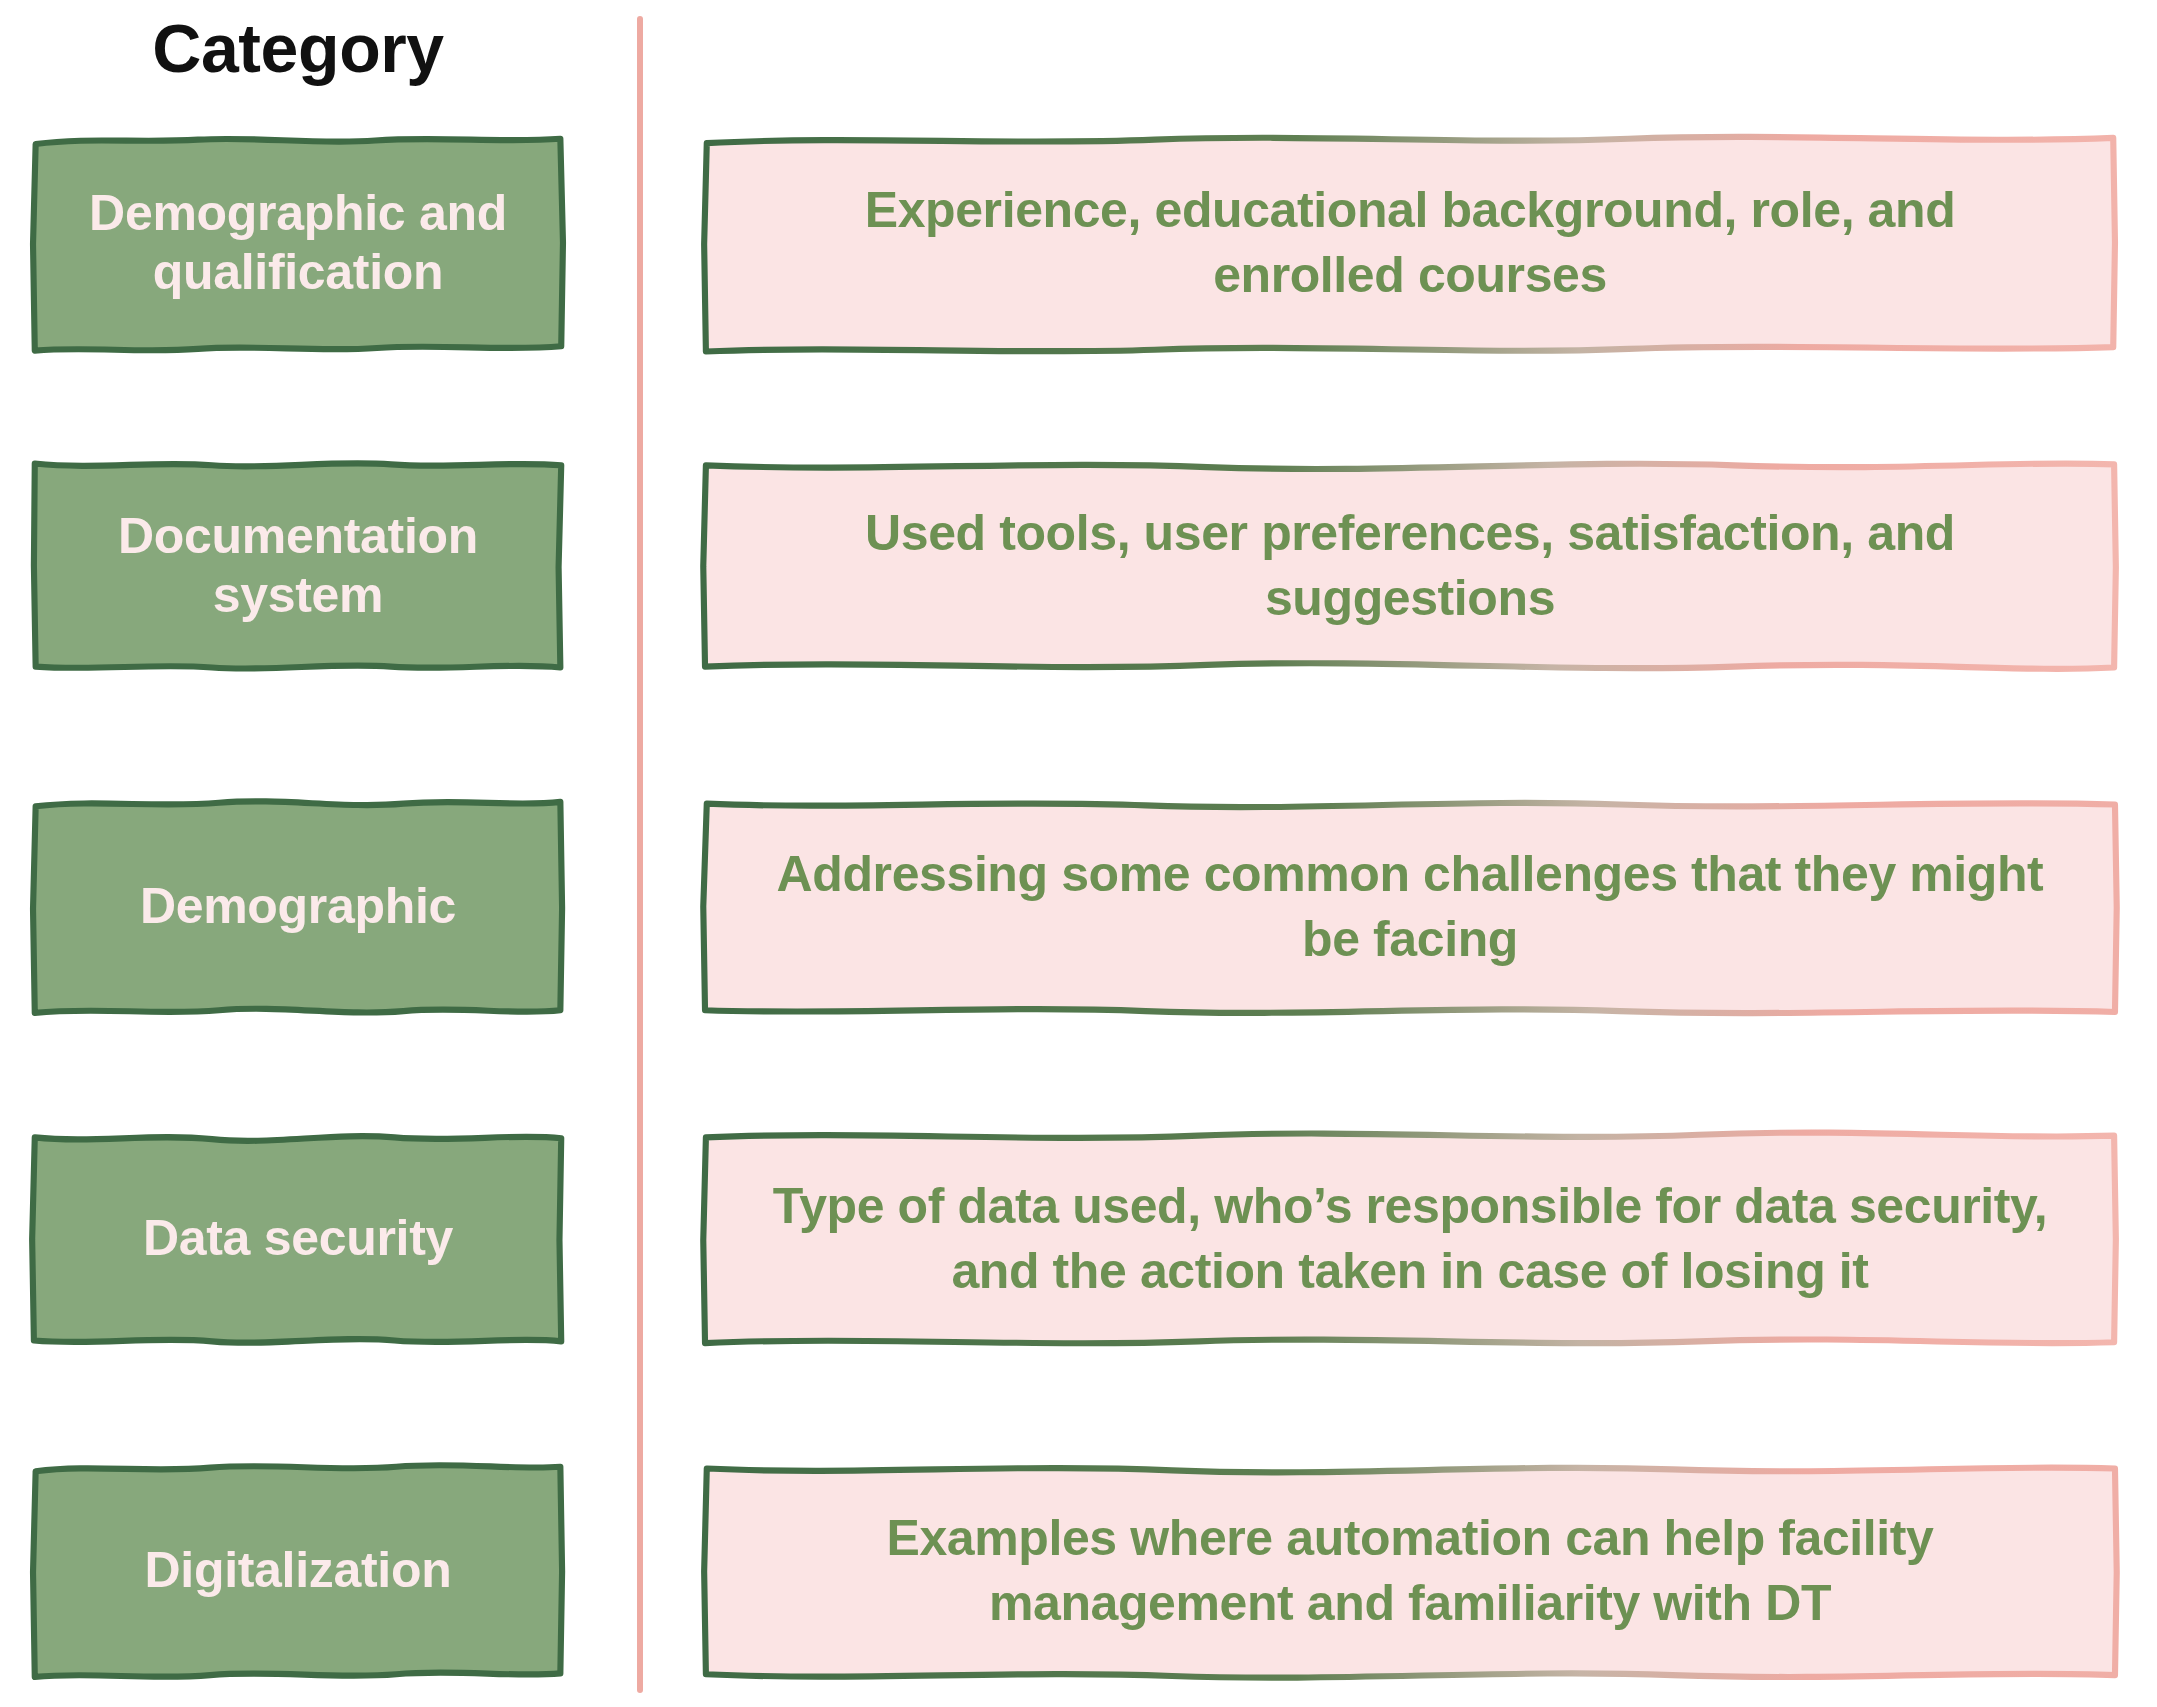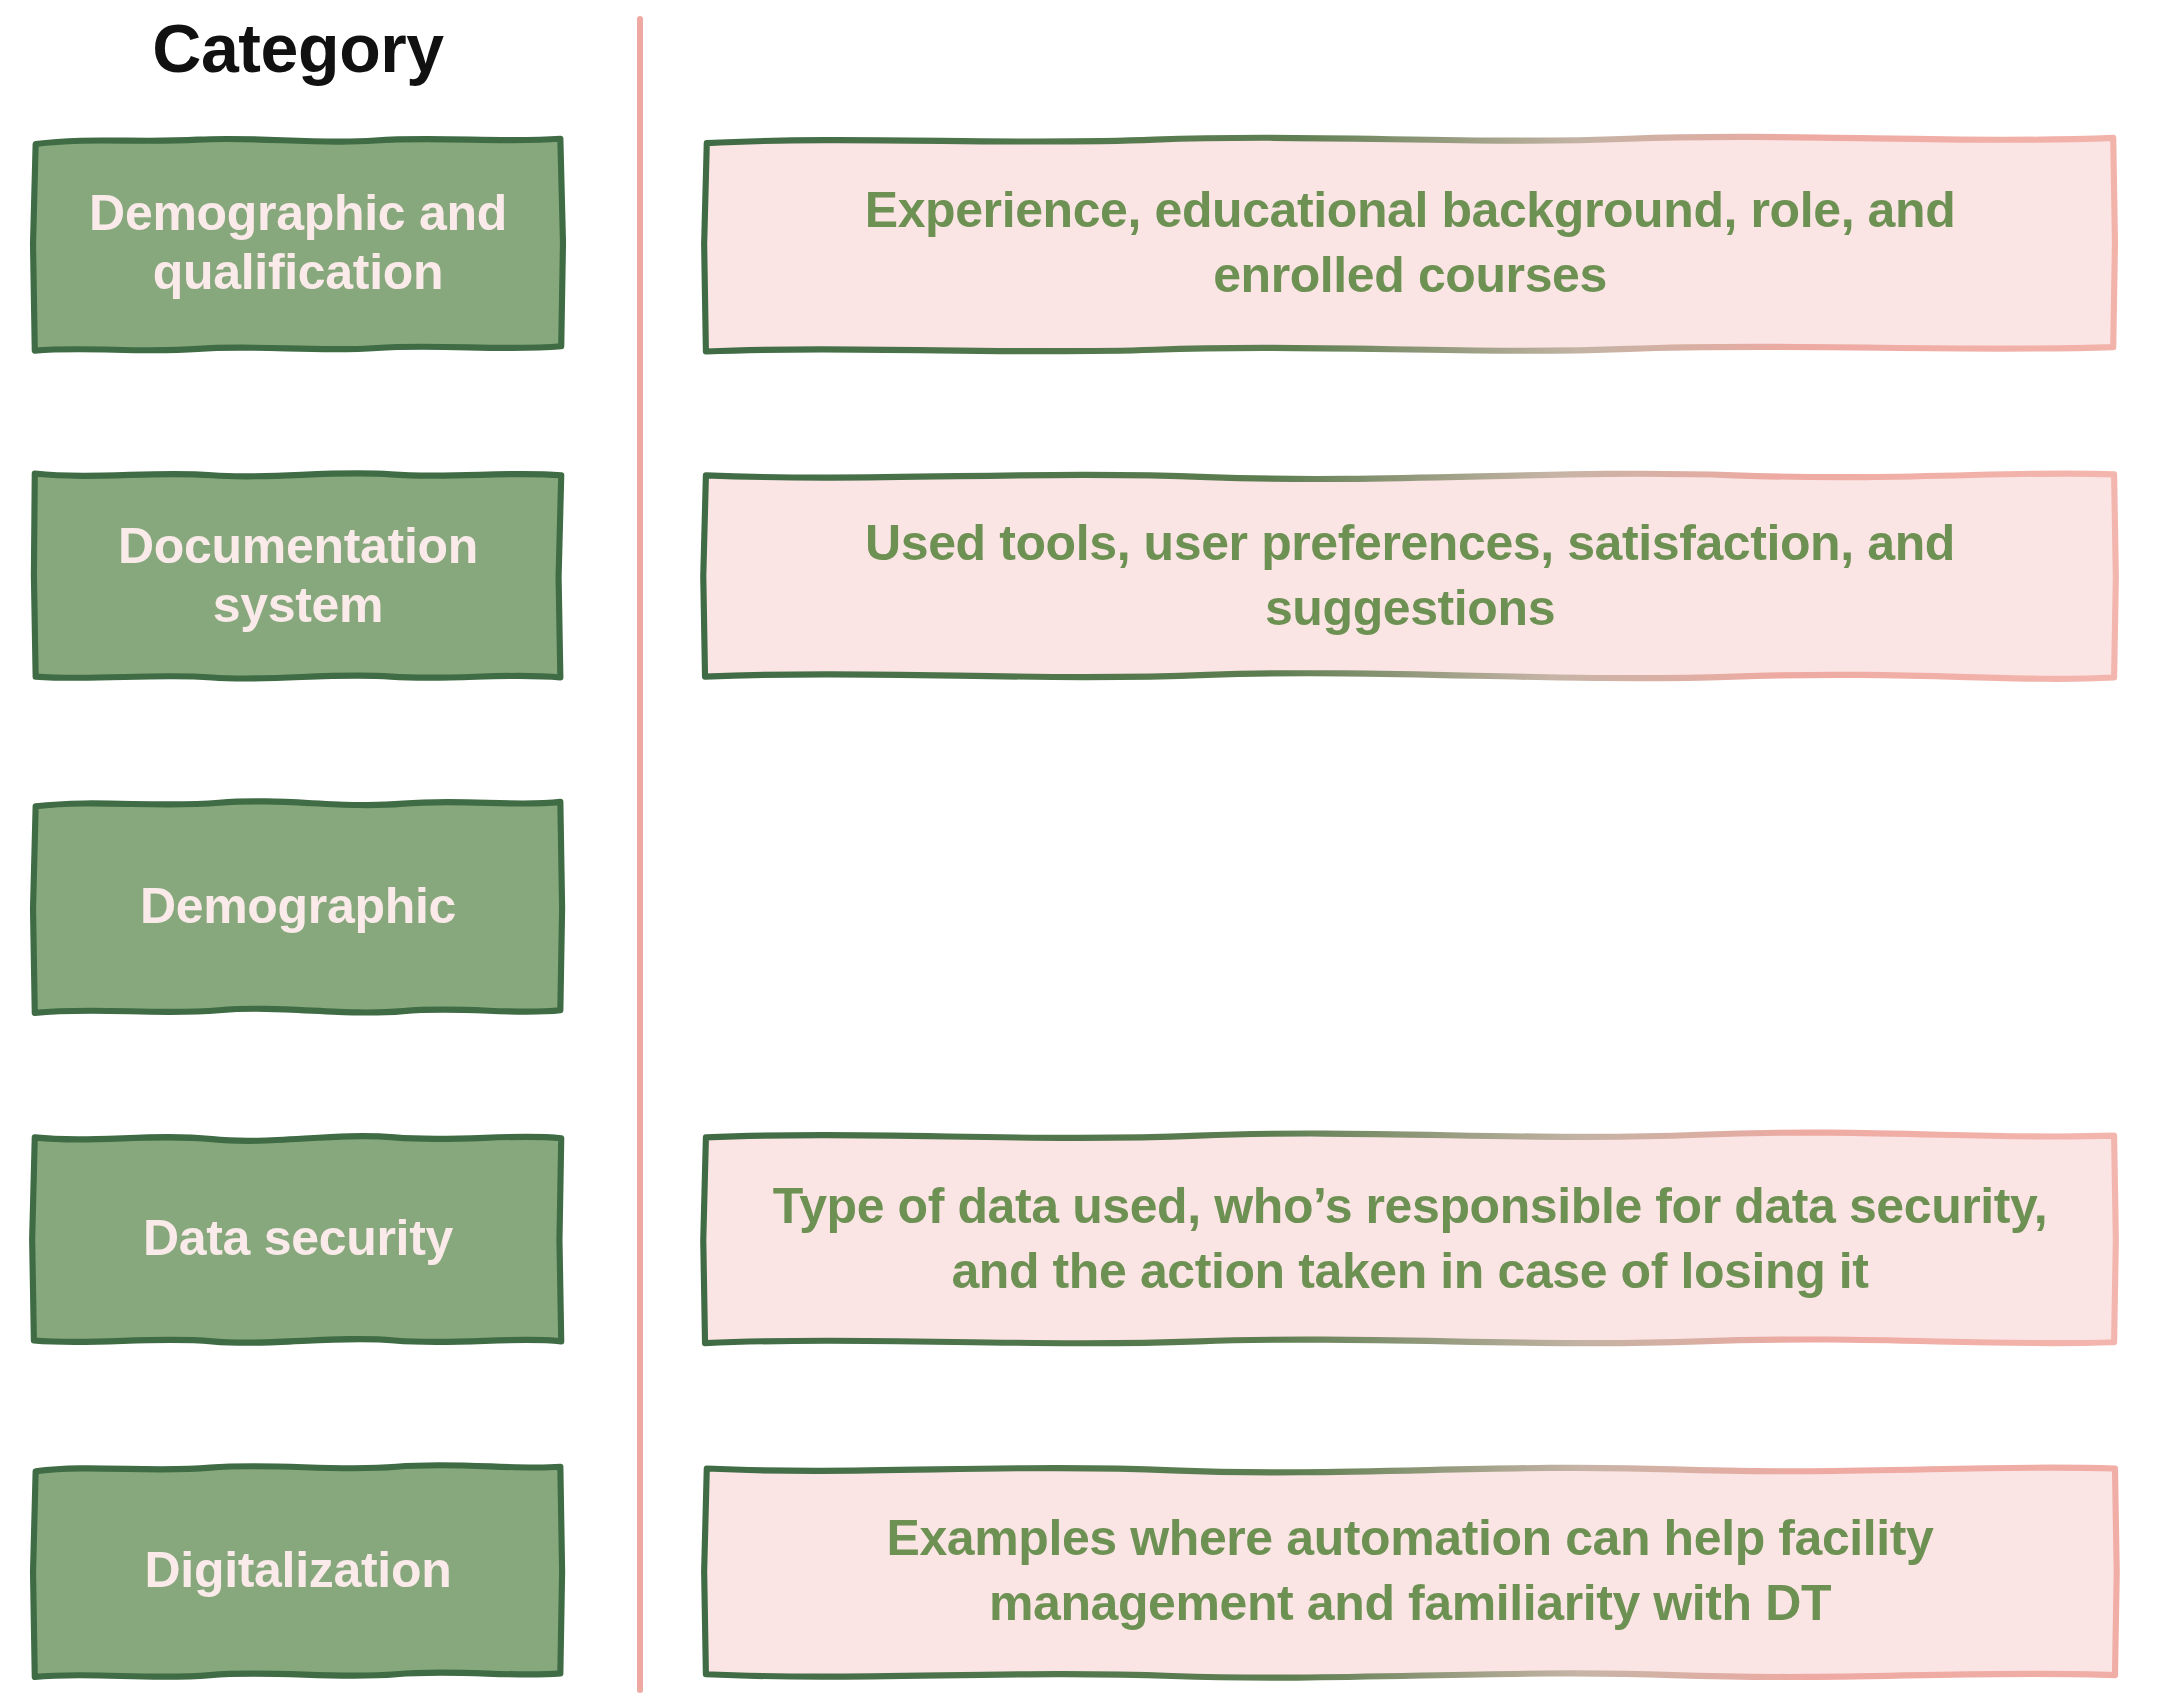--- a/index.html
+++ b/index.html
@@ -27,21 +27,21 @@
     position:absolute;left:637px;top:16px;
     width:6.1px;height:1677px;
     background:#eeaaa2;
     border-radius:3.5px;
   }
 
   
   .rows{position:absolute;left:0;top:0;width:2158px;height:1707px;}
   .row{position:absolute;left:0;width:2158px;height:225px;}
   .row.r0{top:130px;}
-  .row.r1{top:463px;}
+  .row.r1{top:453px;}
   .row.r2{top:794px;}
   .row.r3{top:1126px;}
   .row.r4{top:1458px;}
 
   .cat-cell{position:absolute;left:26px;top:0;width:544px;height:225px;}
   .con-cell{position:absolute;left:698px;top:0;width:1424px;height:225px;}
 
   
   .sketch{position:absolute;inset:0;}
   .sketch svg{position:absolute;inset:0;width:100%;height:100%;display:block;}
@@ -160,20 +160,41 @@
           <svg viewBox="0 0 620 256" preserveAspectRatio="none">
             <path d="M11,14 C80,6 150,16 220,10 C292,4 360,17 430,11 C498,5 556,15 609,9
                      L611,130 L609,246 C556,252 498,241 430,247 C360,253 292,240 220,246
                      C150,252 80,242 10,249 L8,131 Z" fill="#87a87c" stroke="#3f6b45" stroke-width="7" stroke-linejoin="round"></path>
           </svg>
         </div>
         <div class="boxtext">
           <span>Demographic</span>
         </div>
       </div>
+      <div class="con-cell">
+        <div class="sketch">
+          <svg viewBox="0 0 1622 256" preserveAspectRatio="none">
+            <defs>
+              <linearGradient id="bg2" x1="0" y1="0" x2="1" y2="0">
+                <stop offset="0%" stop-color="#3f6b45"></stop>
+                <stop offset="44%" stop-color="#5f7f52"></stop>
+                <stop offset="63%" stop-color="#c6b4a6"></stop>
+                <stop offset="80%" stop-color="#eeaaa2"></stop>
+                <stop offset="100%" stop-color="#f0aea6"></stop>
+              </linearGradient>
+            </defs>
+            <path d="M10,11 C170,18 340,6 510,13 C690,20 870,5 1050,12 C1250,19 1430,6 1614,12
+                     L1616,129 L1614,248 C1430,242 1250,254 1050,247 C870,240 690,254 510,247
+                     C340,240 170,252 8,246 L6,128 Z" fill="#fbe4e4" stroke="url(#bg2)" stroke-width="7" stroke-linejoin="round"></path>
+          </svg>
+        </div>
+        <div class="boxtext">
+          <span>Addressing some common challenges that they might be facing</span>
+        </div>
+      </div>
     </div>
 
     <div class="row r3">
       <div class="cat-cell">
         <div class="sketch">
           <svg viewBox="0 0 620 256" preserveAspectRatio="none">
             <path d="M10,13 C76,20 144,8 212,15 C280,22 350,7 420,13 C490,19 556,8 610,14
                      L608,130 L610,245 C556,239 490,250 420,244 C350,238 280,251 212,245
                      C144,239 76,250 9,244 L7,129 Z" fill="#87a87c" stroke="#3f6b45" stroke-width="7" stroke-linejoin="round"></path>
           </svg>

